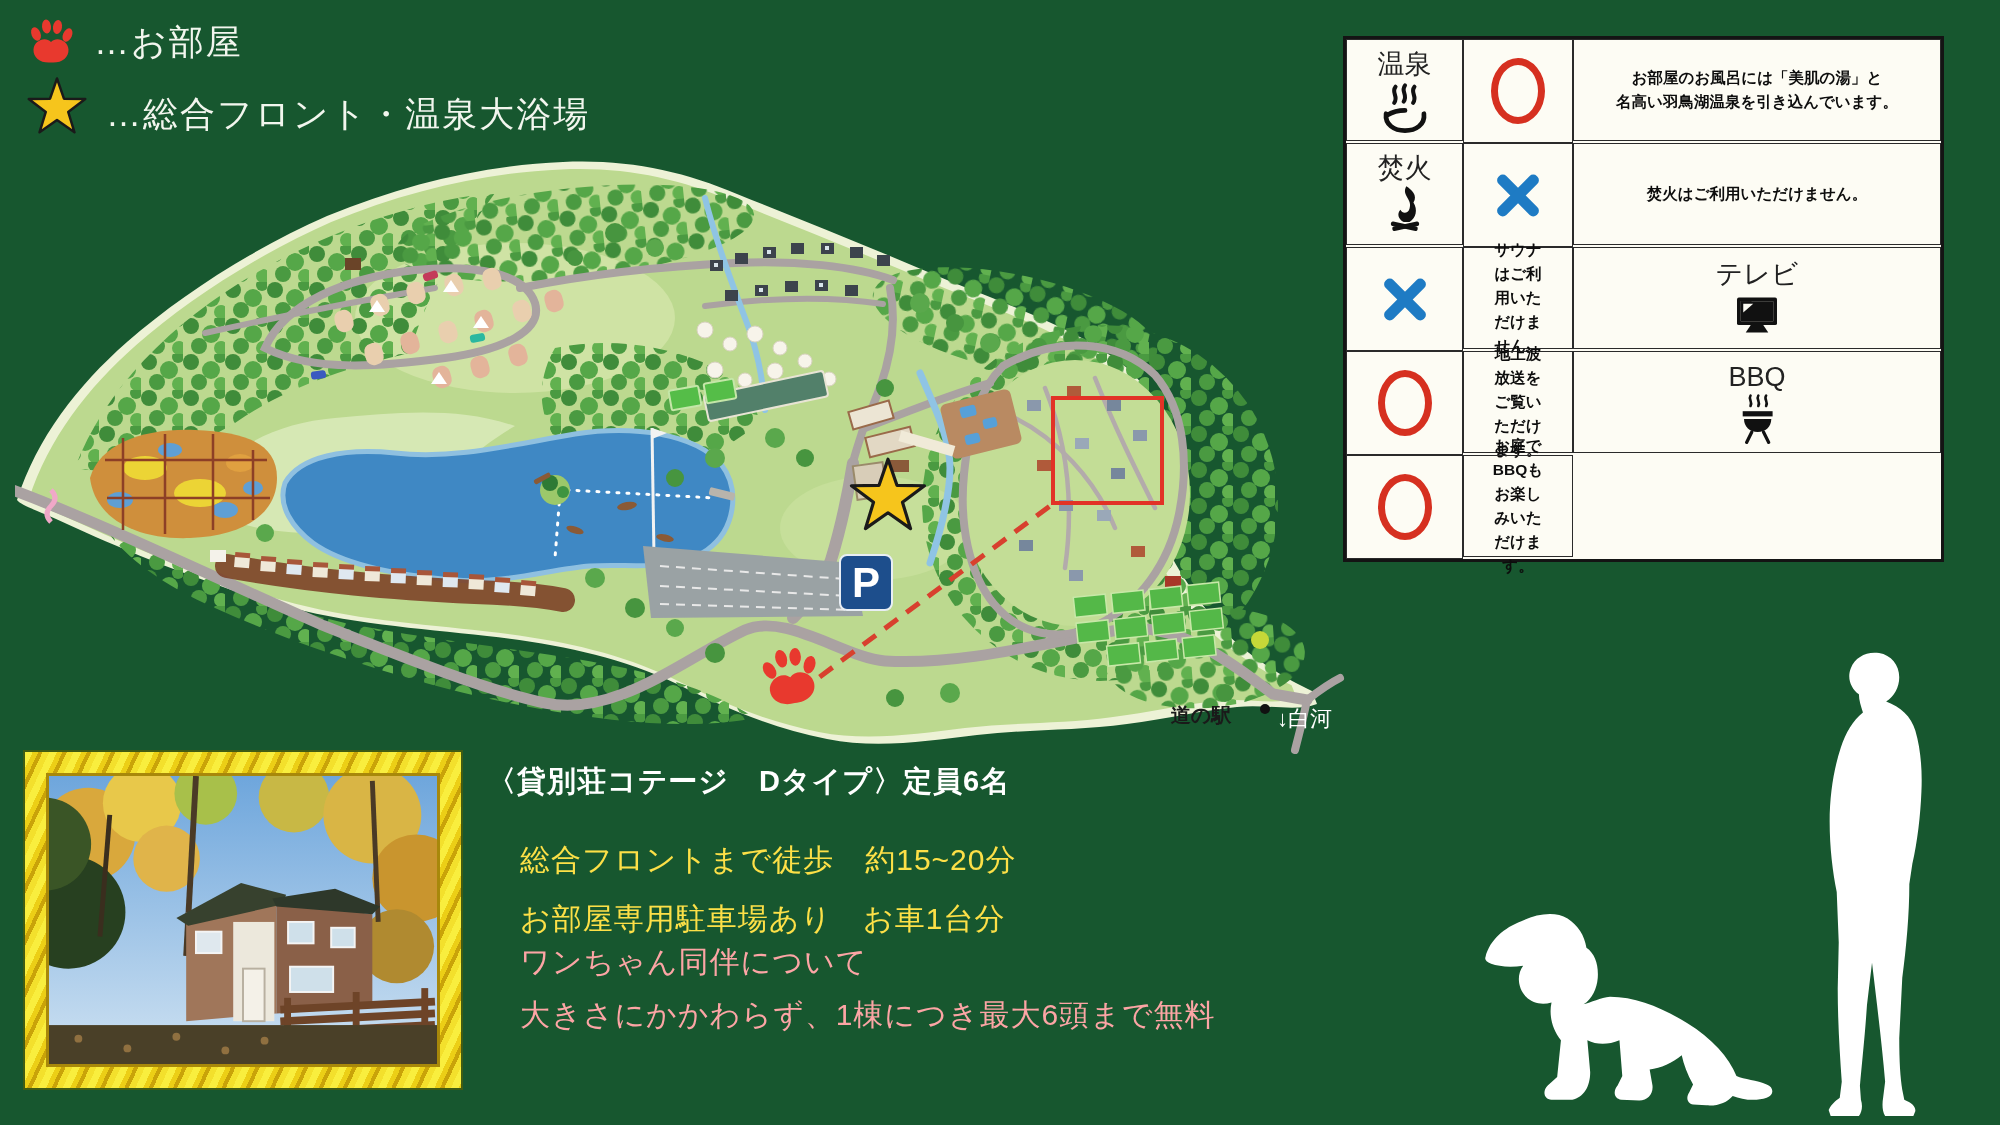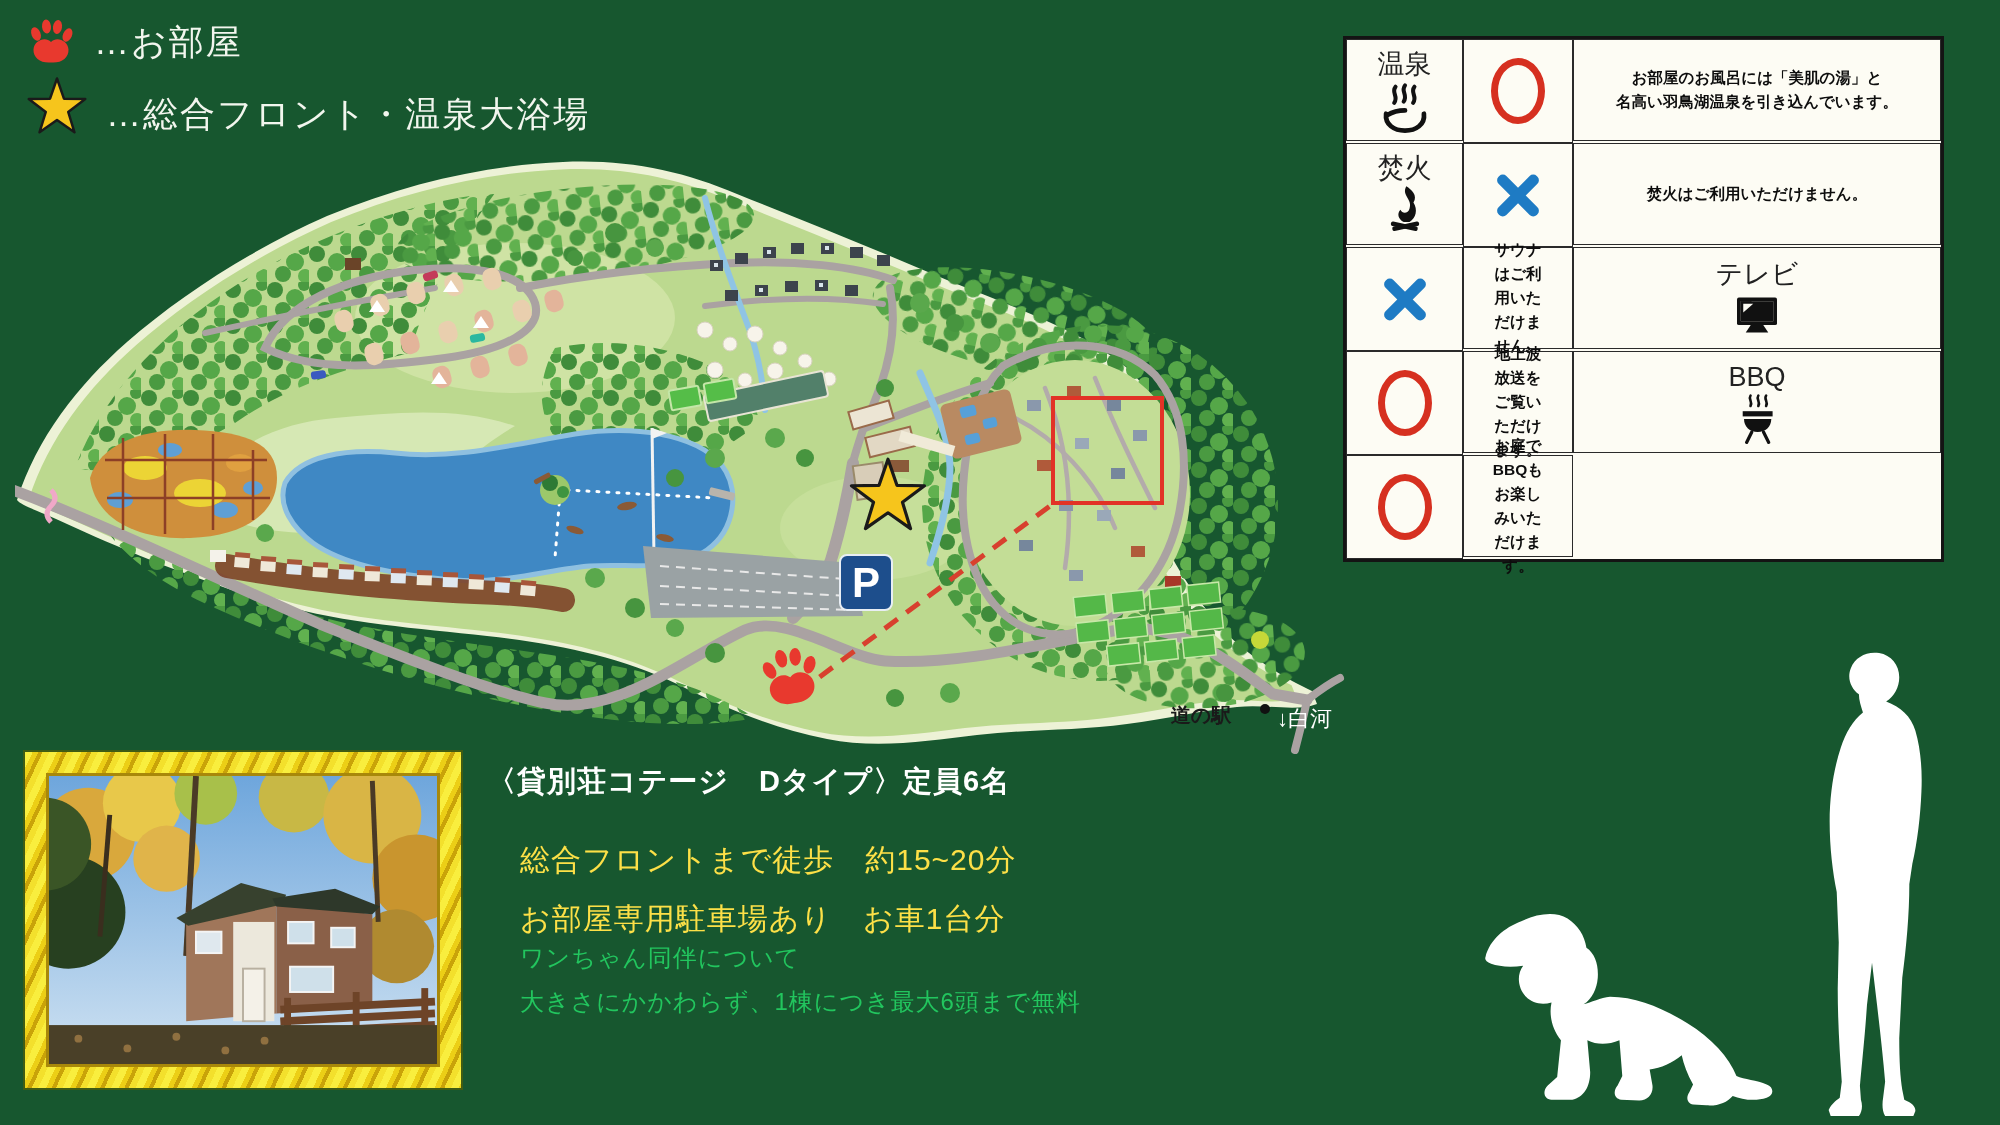--- a/index.html
+++ b/index.html
@@ -26,21 +26,21 @@
   .mark.no{position:relative;width:56px;height:56px;}
   .xb{position:absolute;left:1px;top:23px;width:54px;height:11px;background:#1e7bc4;border-radius:5px;}
   .xb1{transform:rotate(45deg);}
   .xb2{transform:rotate(-45deg);}
 
   
   .info-title{position:absolute;left:487px;top:762px;color:#ffffff;font-size:29px;font-weight:bold;letter-spacing:1px;}
   .info-lines{position:absolute;left:520px;top:840px;}
   .info-lines p{margin:0 0 18px 0;color:#fde047;font-size:30px;letter-spacing:1px;}
   .dog-lines{position:absolute;left:520px;top:942px;}
-  .dog-lines p{margin:0 0 12px 0;color:#22c55e;font-size:24px;letter-spacing:1px;}
+  .dog-lines p{margin:0 0 12px 0;color:#fca5a5;font-size:30px;letter-spacing:1px;}
 
   
   .photo-frame{position:absolute;left:23px;top:750px;width:440px;height:340px;box-sizing:border-box;
     padding:21px;border:2px solid #3f5c14;
     background:repeating-linear-gradient(115deg,#f9ee3e 0 7px,#eccf16 7px 12px,#c9a309 12px 16px,#f3e02c 16px 22px);}
   .photo-inner{width:100%;height:100%;box-sizing:border-box;border:3px solid #a8880a;
     box-shadow:inset 0 0 0 3px #f6e84a;background:#7fb2e0;line-height:0;}
 
   
   .map-wrap{position:absolute;left:15px;top:138px;width:1335px;height:628px;line-height:0;}

